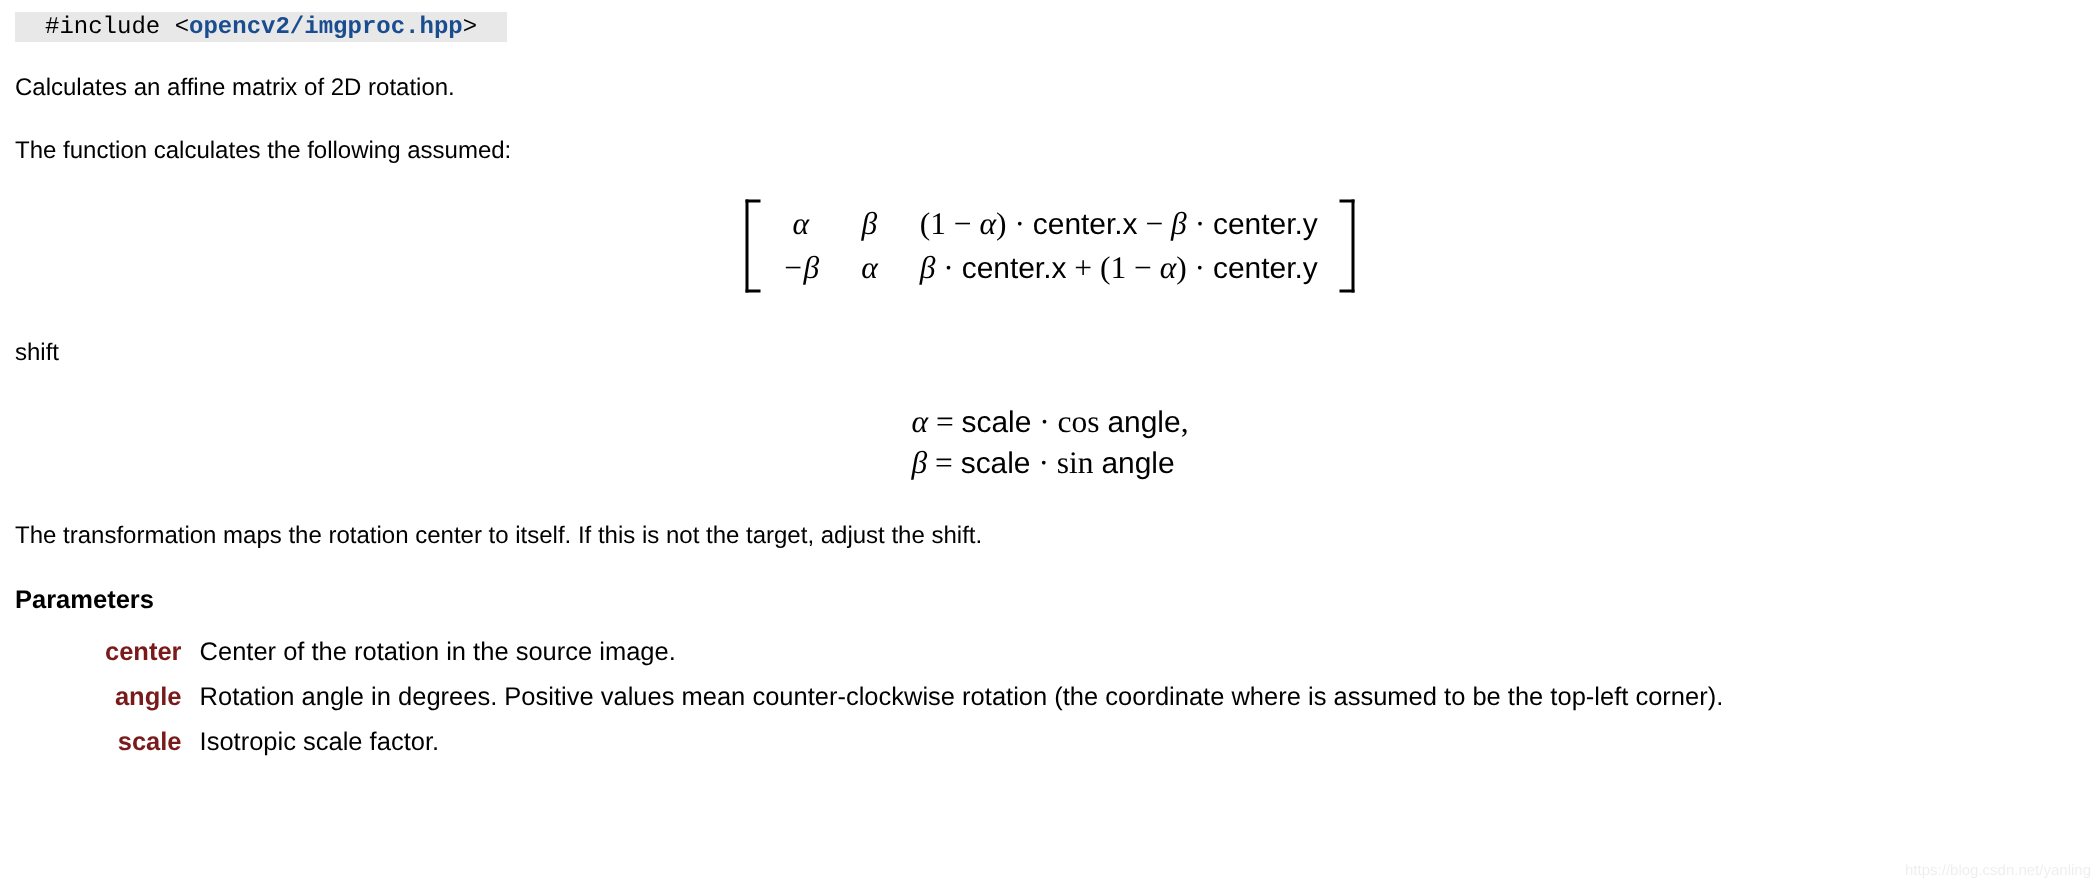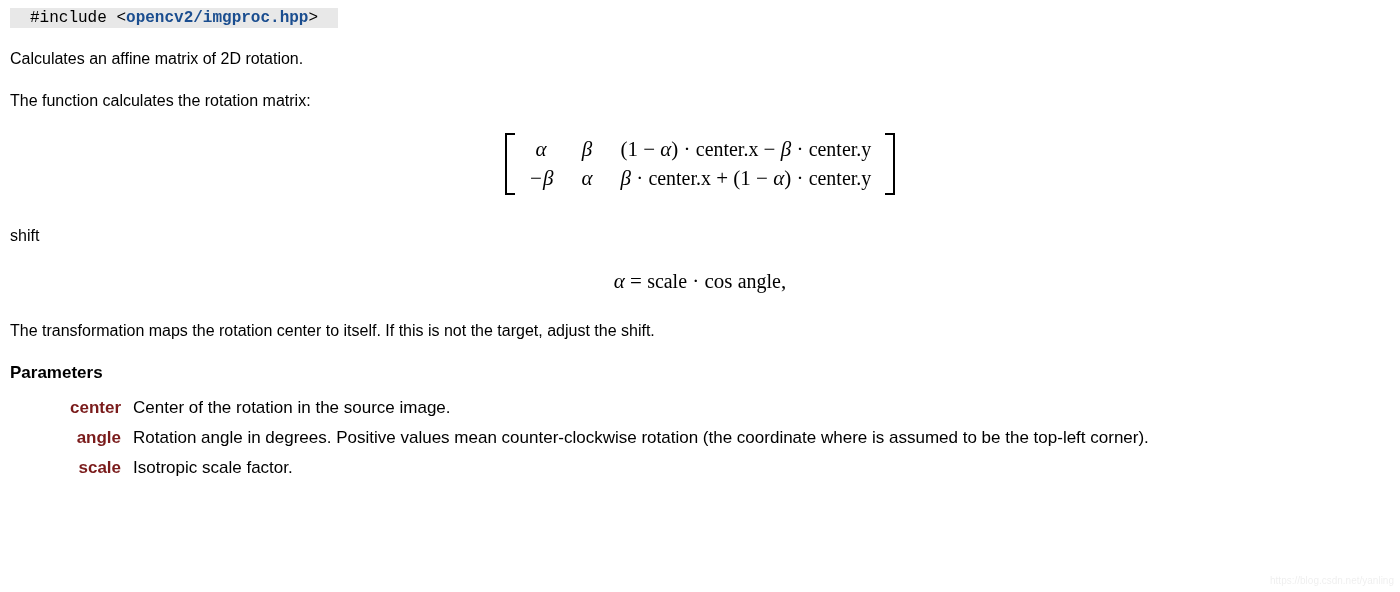--- a/index.html
+++ b/index.html
@@ -55,21 +55,21 @@
     }
     .matrix-tbl {
       border-collapse: collapse;
       margin: 2px 0;
     }
     .matrix-tbl td {
       padding: 2px 14px;
       white-space: nowrap;
     }
     .tt {
-      font-family: Liberation Serif, serif;
+      font-family: Liberation Sans, sans-serif;
       font-size: 0.95em;
     }
     .ital { font-style: italic; }
     .eqns-block {
       text-align: center;
       font-family: "Times New Roman", serif;
       font-size: 21px;
       margin: 10px 0 24px 0;
     }
     .eqns-inner {
@@ -112,21 +112,21 @@
 <body>
 
 
 
 <div class="include-line">
   <span>#include </span><span>&lt;</span><span class="include-path">opencv2/imgproc.hpp</span><span>&gt;</span>
 </div>
 
 <p class="para">Calculates an affine matrix of 2D rotation.</p>
 
-<p class="para">The function calculates the rotation matrix:</p>
+<p class="para">The function calculates the following assumed:</p>
 
 <div class="matrix-block">
   <div class="matrix-wrap">
     <div class="bracket left"></div>
     <table class="matrix-tbl">
       <tbody>
           <tr>
         <td><span class="ital">α</span></td>
         <td><span class="ital">β</span></td>
         <td><span>(1 − </span><span class="ital">α</span><span>) · </span><span class="tt">center.x</span><span> − </span><span class="ital">β</span><span> · </span><span class="tt">center.y</span></td>
@@ -140,20 +140,21 @@
       </table>
     <div class="bracket right"></div>
   </div>
 </div>
 
 <p class="para">shift</p>
 
 <div class="eqns-block">
   <div class="eqns-inner">
     <div class="eqn-line"><span class="ital">α</span><span> = </span><span class="tt">scale</span><span> · cos </span><span class="tt">angle</span><span>,</span></div>
+    <div class="eqn-line"><span class="ital">β</span><span> = </span><span class="tt">scale</span><span> · sin </span><span class="tt">angle</span></div>
   </div>
 </div>
 
 <p class="para">The transformation maps the rotation center to itself. If this is not the target, adjust the shift.</p>
 
 <div class="params-title">Parameters</div>
 
 <table class="params-tbl">
   <tbody>
       <tr>

